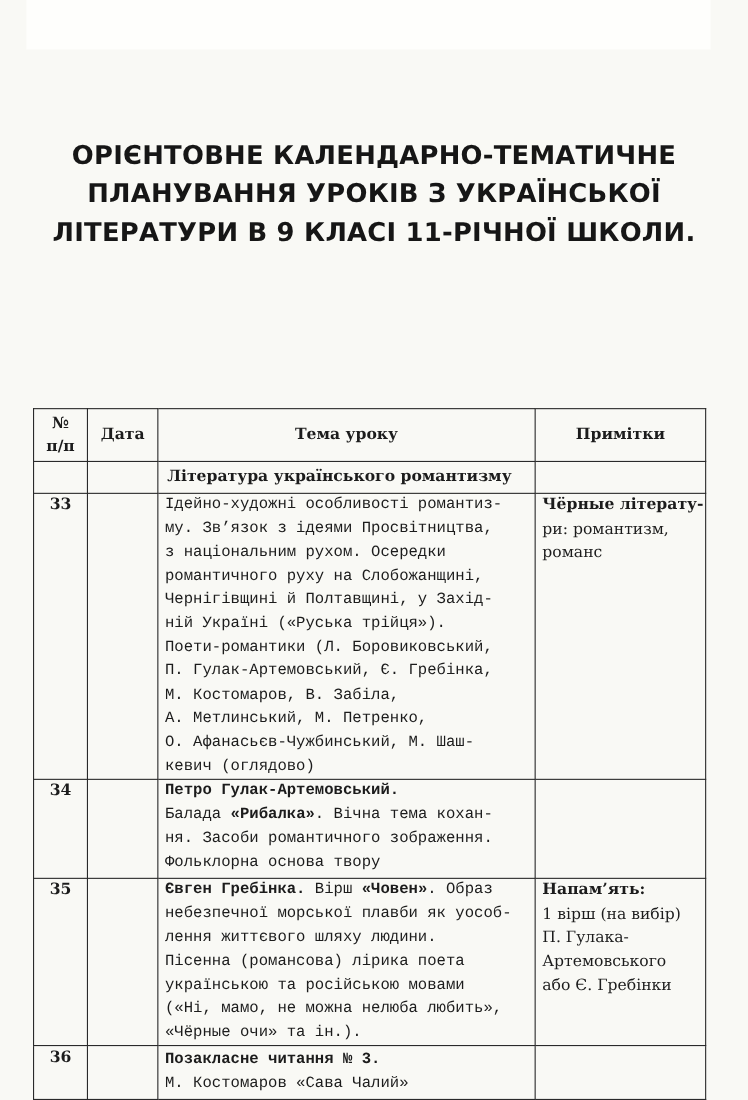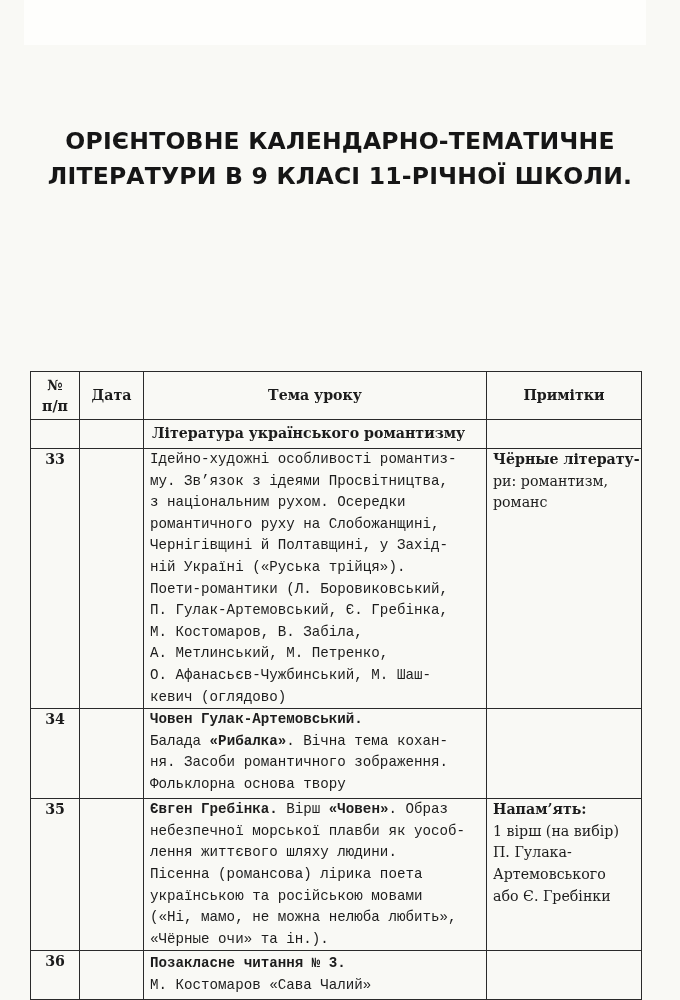--- a/index.html
+++ b/index.html
@@ -62,20 +62,21 @@
   tr.r35 { height:152px; }
   tr.r36 { height:49px; }
 </style>
 </head>
 <body>
 
 <div class="top-band"></div>
 
 <div class="title">
   <div>ОРІЄНТОВНЕ КАЛЕНДАРНО-ТЕМАТИЧНЕ</div>
+  <div>ПЛАНУВАННЯ УРОКІВ З УКРАЇНСЬКОЇ</div>
   <div>ЛІТЕРАТУРИ В 9 КЛАСІ 11-РІЧНОЇ ШКОЛИ.</div>
 </div>
 
 <table class="plan">
   <colgroup>
     <col class="c-num">
       <col class="c-date">
       <col class="c-topic">
       <col class="c-notes">
   </colgroup>
@@ -118,21 +119,21 @@
       <span class="line b">Чёрные літерату-</span>
       <span class="line">ри: романтизм,</span>
       <span class="line">романс</span>
     </td>
   </tr>
 
   <tr class="r34">
     <td class="num">34</td>
     <td></td>
     <td class="topic">
-      <span class="line b">Човен Гулак-Артемовський.</span>
+      <span class="line b">Петро Гулак-Артемовський.</span>
       <span class="line"><span>Балада </span><span class="b">«Рибалка»</span><span>. Вічна тема кохан-</span></span>
       <span class="line">ня. Засоби романтичного зображення.</span>
       <span class="line">Фольклорна основа твору</span>
     </td>
     <td class="notes"></td>
   </tr>
 
   <tr class="r35">
     <td class="num">35</td>
     <td></td>

